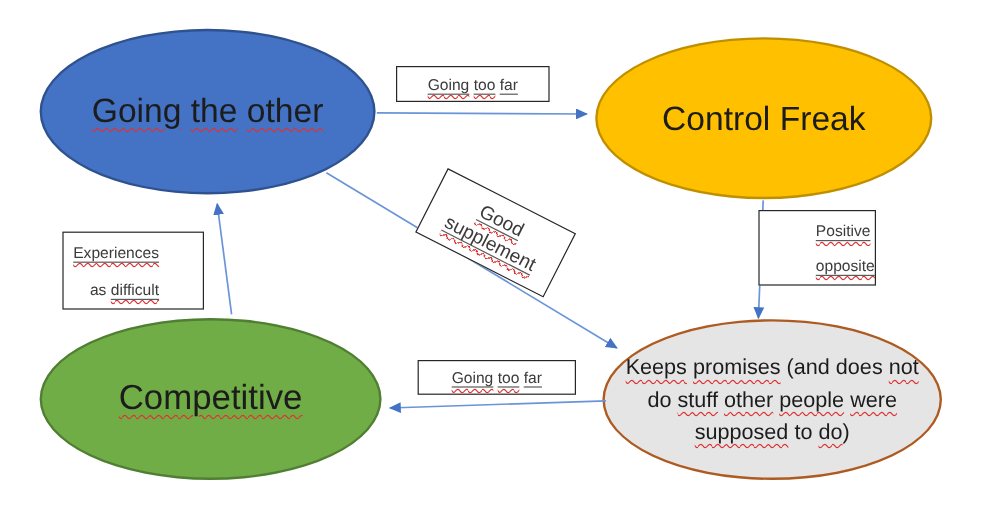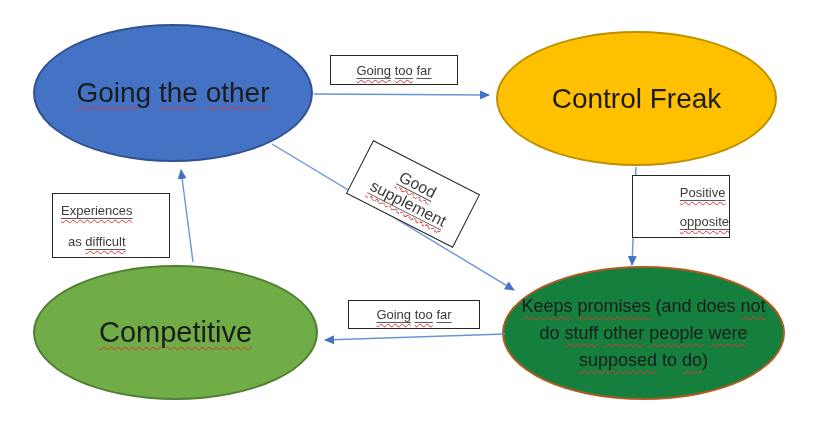--- a/index.html
+++ b/index.html
@@ -25,21 +25,21 @@
   .callout{
     position:absolute;background:#ffffff;border:1.5px solid #262626;
     display:flex;align-items:center;justify-content:center;text-align:center;
     color:#3b3b3b;font-size:13px;box-sizing:border-box;z-index:3;
   }
   .going_far_top{left:330px;top:55px;width:128px;height:30px;}
   .going_far_bottom{left:348px;top:300px;width:132px;height:29px;}
   .positive_opposite{left:632px;top:175px;width:98px;height:63px;
     justify-content:flex-end;text-align:left;padding-left:10px;line-height:29px;}
   .experiences{left:52px;top:193px;width:118px;height:65px;
-    justify-content:flex-start;text-align:center;padding-left:8px;line-height:31px;}
+    justify-content:flex-start;text-align:right;padding-left:8px;line-height:31px;}
   .good_supplement{left:353px;top:164px;width:120px;height:60px;line-height:21px;font-size:16px;}
   
   .sq{
     text-decoration-line:underline;text-decoration-style:wavy;
     text-decoration-color:#E03131;text-decoration-thickness:1px;
     text-underline-offset:4px;
   }
   .ul{
     text-decoration-line:underline;text-decoration-style:solid;
     text-decoration-color:#5a5a5a;text-decoration-thickness:1px;
@@ -56,21 +56,21 @@
   </div>
 
   <div class="node competitive" style="background: rgb(112, 173, 71); border-color: rgb(80, 126, 50);">
     <div class="txt"><span><span class="sq">Competitive</span></span></div>
   </div>
 
   <div class="node control_freak" style="background: rgb(255, 192, 0); border-color: rgb(191, 143, 0);">
     <div class="txt"><span>Control</span> <span>Freak</span></div>
   </div>
 
-  <div class="node keeps_promises" style="background: #15803d; border-color: rgb(174, 90, 33);">
+  <div class="node keeps_promises" style="background: #e5e5e5; border-color: rgb(174, 90, 33);">
     <div class="txt"><span><span class="sq">Keeps</span></span> <span><span class="sq">promises</span></span> <span>(and</span> <span>does</span> <span><span class="sq">not</span></span><br><span>do</span> <span><span class="sq">stuff</span></span> <span><span class="sq">other</span></span> <span><span class="sq">people</span></span> <span><span class="sq">were</span></span><br><span><span class="sq">supposed</span></span> <span>to</span> <span><span class="sq">do</span></span><span>)</span></div>
   </div>
 
   <svg class="connector-layer" id="connector-layer" width="828" height="423">
     <defs>
       <marker id="arrowhead" markerUnits="userSpaceOnUse" markerWidth="11" markerHeight="9" refX="9" refY="4.5" orient="auto">
         <path d="M0,0 L10,4.5 L0,9 z" fill="#4472C4"></path>
       </marker>
     </defs>
     <g id="lines">

